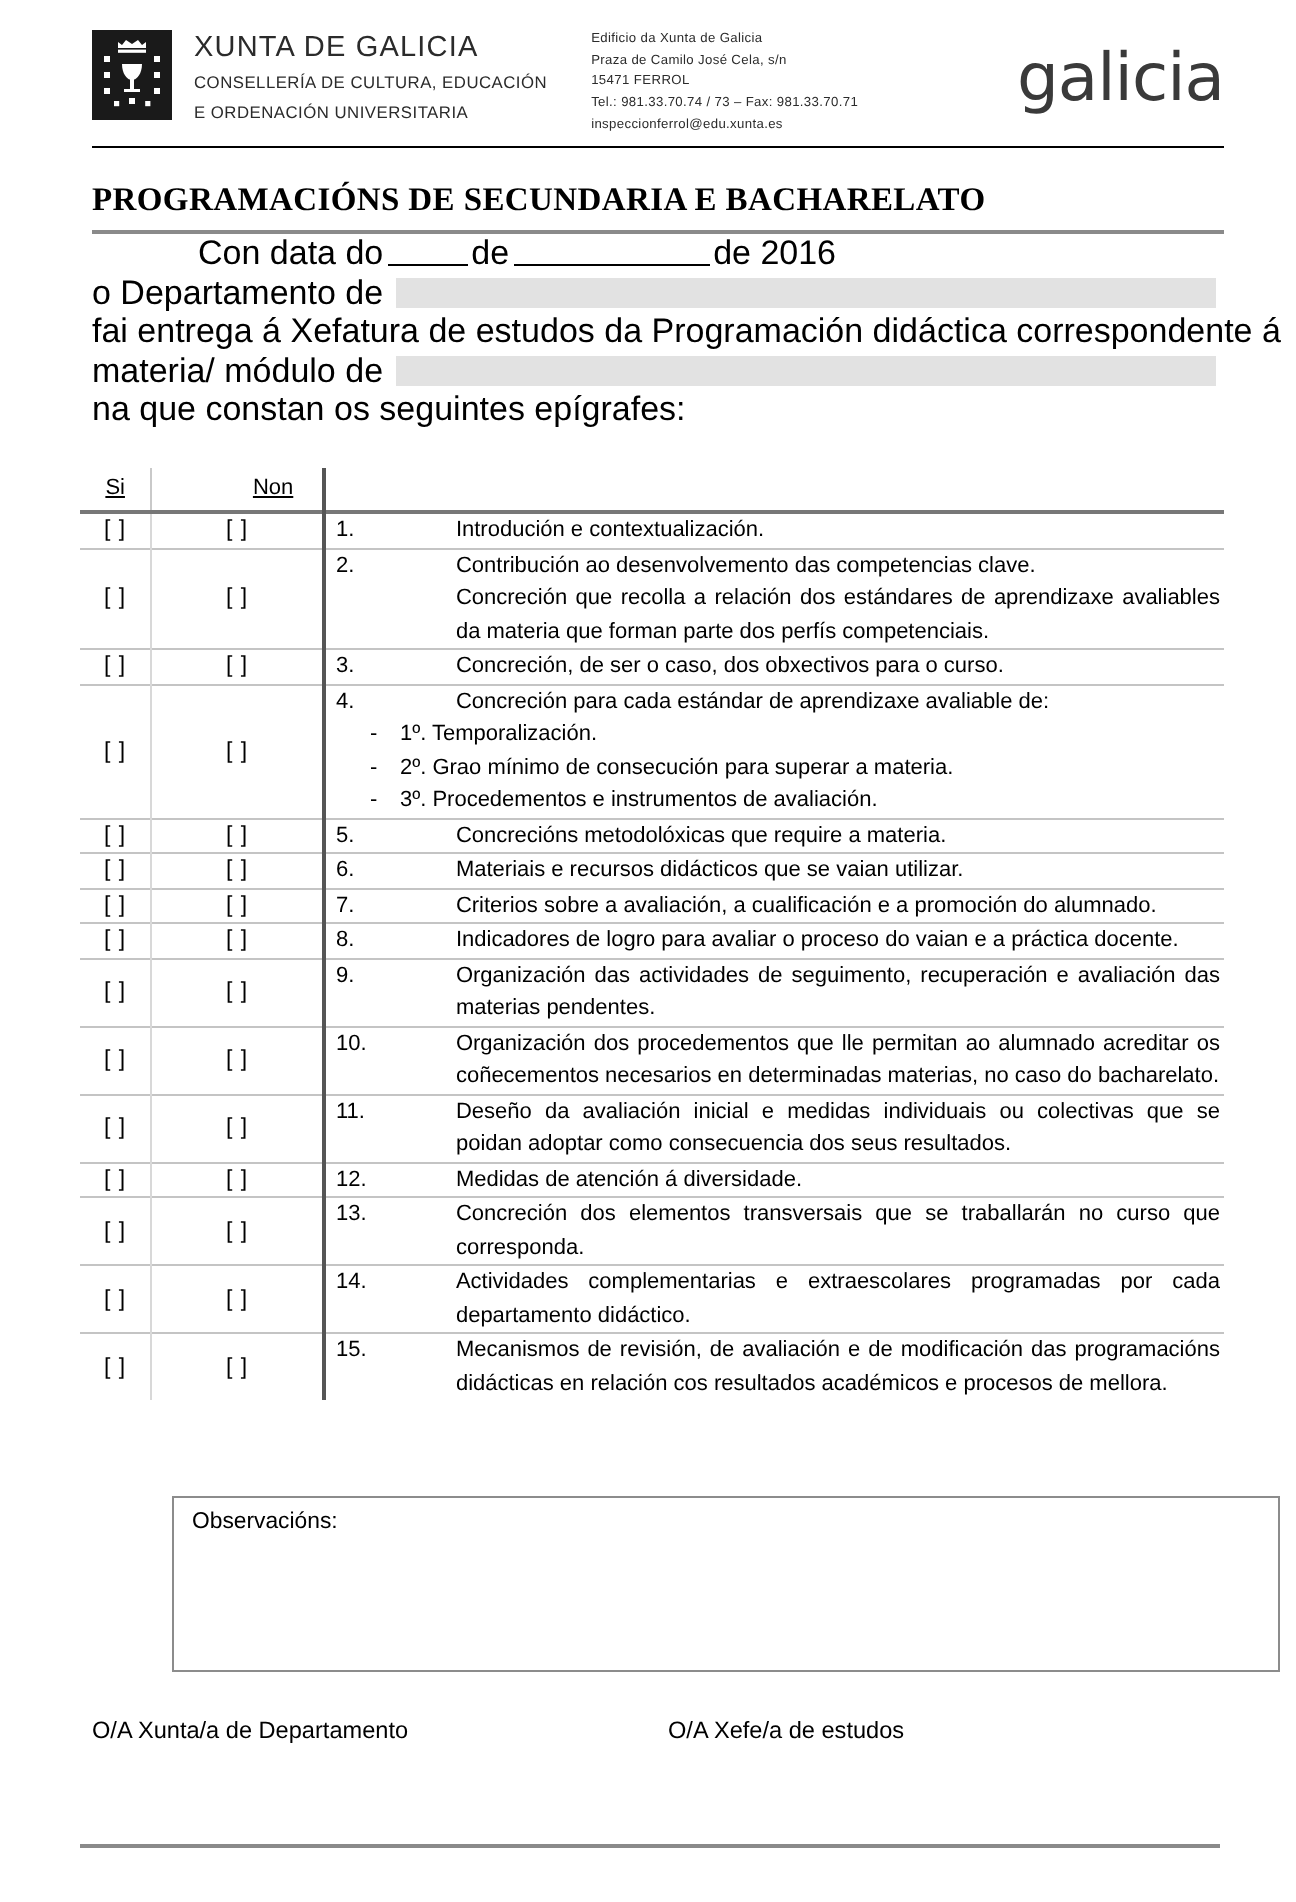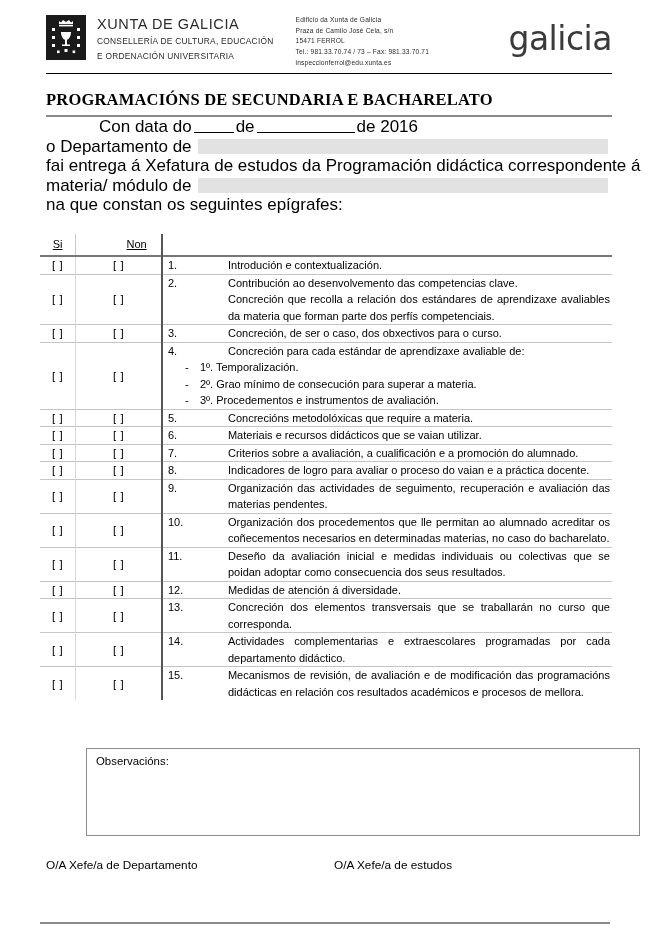--- a/index.html
+++ b/index.html
@@ -584,19 +584,19 @@
           </td>
         </tr>
       </tbody>
   </table>
 
   <div class="obs-box">
     <div class="obs-label">Observacións:</div>
   </div>
 
   <div class="sig-row">
-    <div class="sig-left">O/A Xefe/a de Departamento</div>
+    <div class="sig-left">O/A Xunta/a de Departamento</div>
     <div class="sig-right">O/A  Xefe/a de estudos</div>
   </div>
 
   <div class="rule-footer"></div>
 
 </div>
 
 </body></html>

